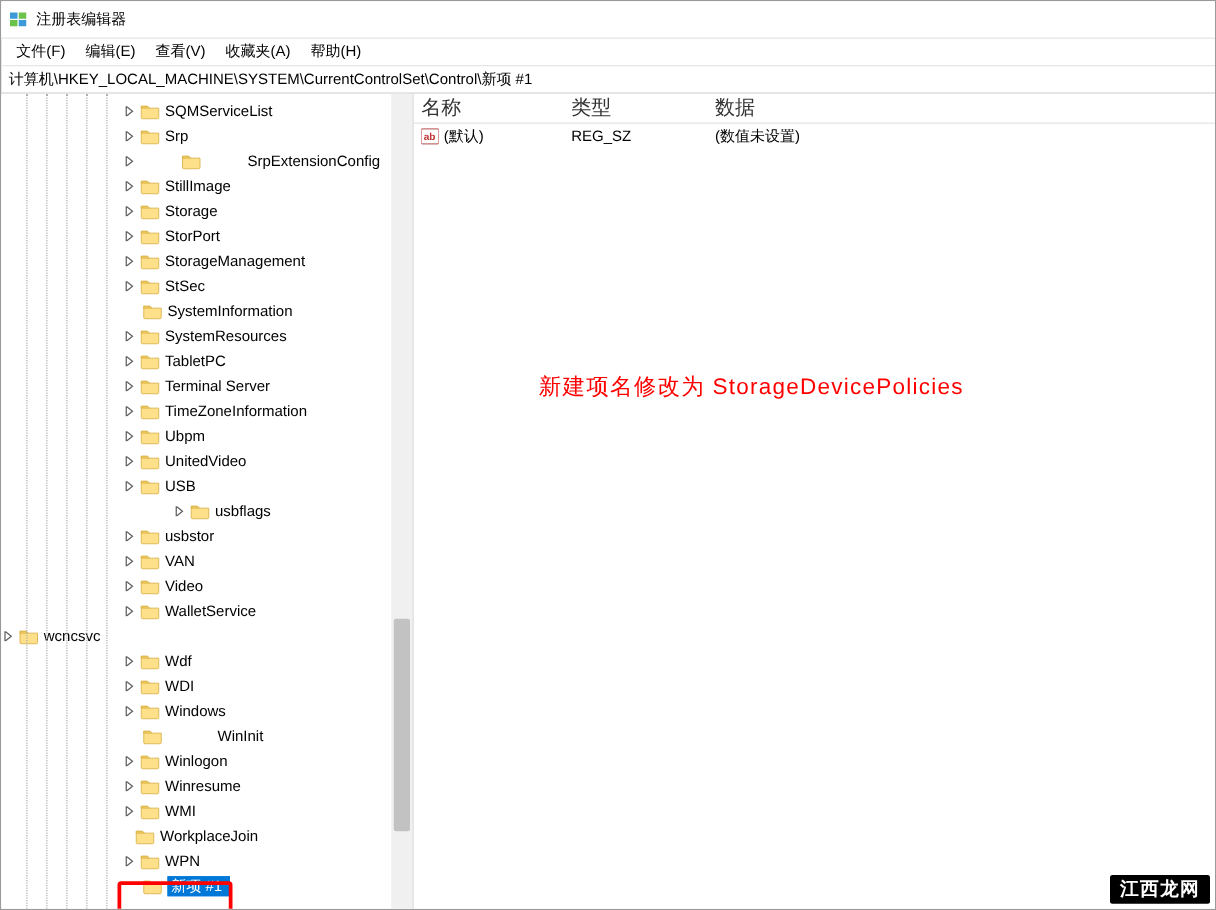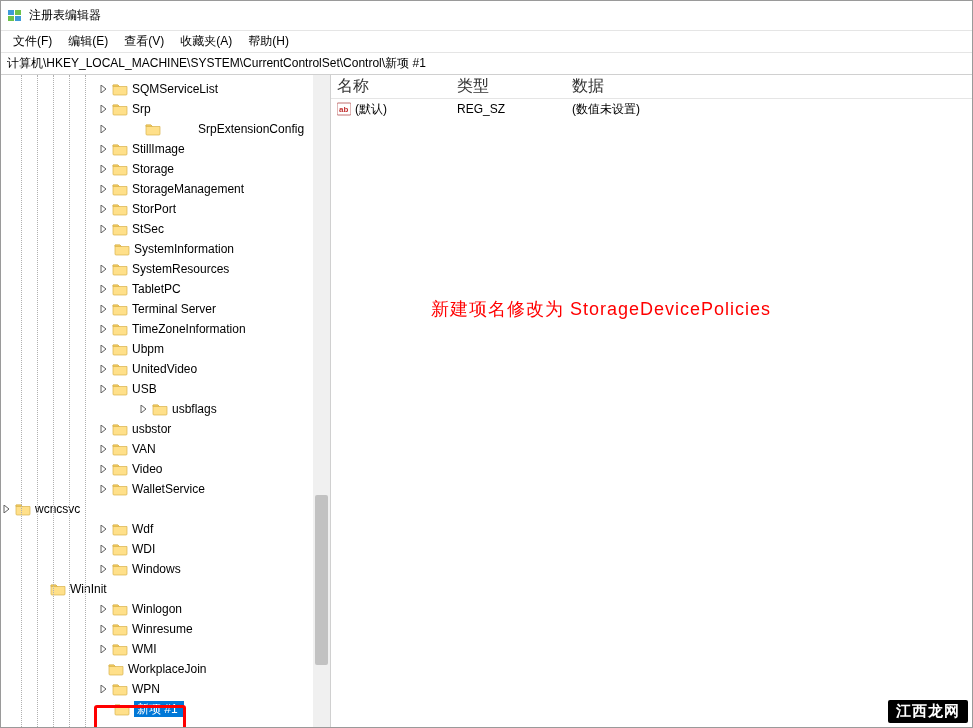--- a/index.html
+++ b/index.html
@@ -134,44 +134,44 @@
           <div class="tree-row" style="padding-left: 97px;">
             <span class="expander">
               <svg width="8" height="8" viewBox="0 0 8 8">
                 <path d="M1 0 L6 4 L1 8 Z" fill="none" stroke="#606060" stroke-width="1"></path>
               </svg>
             </span>
             <span class="folder-icon"><svg viewBox="0 0 16 14" width="16" height="14">
                 <path d="M1 3 h5 l1.5 1.5 H15 V12 a1 1 0 0 1 -1 1 H2 a1 1 0 0 1 -1 -1 Z" fill="#ffe08a" stroke="#d9b24a" stroke-width="0.7"></path>
                 <path d="M1 3 h5 l1.5 1.5 H1 Z" fill="#f5cf63" stroke="#d9b24a" stroke-width="0.7"></path>
               </svg></span>
+            <span class="node-label">StorPort</span>
+          </div>
+          <div class="tree-row" style="padding-left: 97px;">
+            <span class="expander">
+              <svg width="8" height="8" viewBox="0 0 8 8">
+                <path d="M1 0 L6 4 L1 8 Z" fill="none" stroke="#606060" stroke-width="1"></path>
+              </svg>
+            </span>
+            <span class="folder-icon"><svg viewBox="0 0 16 14" width="16" height="14">
+                <path d="M1 3 h5 l1.5 1.5 H15 V12 a1 1 0 0 1 -1 1 H2 a1 1 0 0 1 -1 -1 Z" fill="#ffe08a" stroke="#d9b24a" stroke-width="0.7"></path>
+                <path d="M1 3 h5 l1.5 1.5 H1 Z" fill="#f5cf63" stroke="#d9b24a" stroke-width="0.7"></path>
+              </svg></span>
             <span class="node-label">StorageManagement</span>
           </div>
           <div class="tree-row" style="padding-left: 97px;">
             <span class="expander">
               <svg width="8" height="8" viewBox="0 0 8 8">
                 <path d="M1 0 L6 4 L1 8 Z" fill="none" stroke="#606060" stroke-width="1"></path>
               </svg>
             </span>
             <span class="folder-icon"><svg viewBox="0 0 16 14" width="16" height="14">
                 <path d="M1 3 h5 l1.5 1.5 H15 V12 a1 1 0 0 1 -1 1 H2 a1 1 0 0 1 -1 -1 Z" fill="#ffe08a" stroke="#d9b24a" stroke-width="0.7"></path>
                 <path d="M1 3 h5 l1.5 1.5 H1 Z" fill="#f5cf63" stroke="#d9b24a" stroke-width="0.7"></path>
               </svg></span>
-            <span class="node-label">StorPort</span>
-          </div>
-          <div class="tree-row" style="padding-left: 97px;">
-            <span class="expander">
-              <svg width="8" height="8" viewBox="0 0 8 8">
-                <path d="M1 0 L6 4 L1 8 Z" fill="none" stroke="#606060" stroke-width="1"></path>
-              </svg>
-            </span>
-            <span class="folder-icon"><svg viewBox="0 0 16 14" width="16" height="14">
-                <path d="M1 3 h5 l1.5 1.5 H15 V12 a1 1 0 0 1 -1 1 H2 a1 1 0 0 1 -1 -1 Z" fill="#ffe08a" stroke="#d9b24a" stroke-width="0.7"></path>
-                <path d="M1 3 h5 l1.5 1.5 H1 Z" fill="#f5cf63" stroke="#d9b24a" stroke-width="0.7"></path>
-              </svg></span>
             <span class="node-label">StSec</span>
           </div>
           <div class="tree-row" style="padding-left: 113px;">
             <span class="folder-icon"><svg viewBox="0 0 16 14" width="16" height="14">
                 <path d="M1 3 h5 l1.5 1.5 H15 V12 a1 1 0 0 1 -1 1 H2 a1 1 0 0 1 -1 -1 Z" fill="#ffe08a" stroke="#d9b24a" stroke-width="0.7"></path>
                 <path d="M1 3 h5 l1.5 1.5 H1 Z" fill="#f5cf63" stroke="#d9b24a" stroke-width="0.7"></path>
               </svg></span>
             <span class="node-label">SystemInformation</span>
           </div>
           <div class="tree-row" style="padding-left: 97px;">
@@ -359,21 +359,21 @@
               <svg width="8" height="8" viewBox="0 0 8 8">
                 <path d="M1 0 L6 4 L1 8 Z" fill="none" stroke="#606060" stroke-width="1"></path>
               </svg>
             </span>
             <span class="folder-icon"><svg viewBox="0 0 16 14" width="16" height="14">
                 <path d="M1 3 h5 l1.5 1.5 H15 V12 a1 1 0 0 1 -1 1 H2 a1 1 0 0 1 -1 -1 Z" fill="#ffe08a" stroke="#d9b24a" stroke-width="0.7"></path>
                 <path d="M1 3 h5 l1.5 1.5 H1 Z" fill="#f5cf63" stroke="#d9b24a" stroke-width="0.7"></path>
               </svg></span>
             <span class="node-label">Windows</span>
           </div>
-          <div class="tree-row" style="padding-left: 49px;">
+          <div class="tree-row" style="padding-left: 113px; gap: 40px;">
             <span class="folder-icon"><svg viewBox="0 0 16 14" width="16" height="14">
                 <path d="M1 3 h5 l1.5 1.5 H15 V12 a1 1 0 0 1 -1 1 H2 a1 1 0 0 1 -1 -1 Z" fill="#ffe08a" stroke="#d9b24a" stroke-width="0.7"></path>
                 <path d="M1 3 h5 l1.5 1.5 H1 Z" fill="#f5cf63" stroke="#d9b24a" stroke-width="0.7"></path>
               </svg></span>
             <span class="node-label">WinInit</span>
           </div>
           <div class="tree-row" style="padding-left: 97px;">
             <span class="expander">
               <svg width="8" height="8" viewBox="0 0 8 8">
                 <path d="M1 0 L6 4 L1 8 Z" fill="none" stroke="#606060" stroke-width="1"></path>

